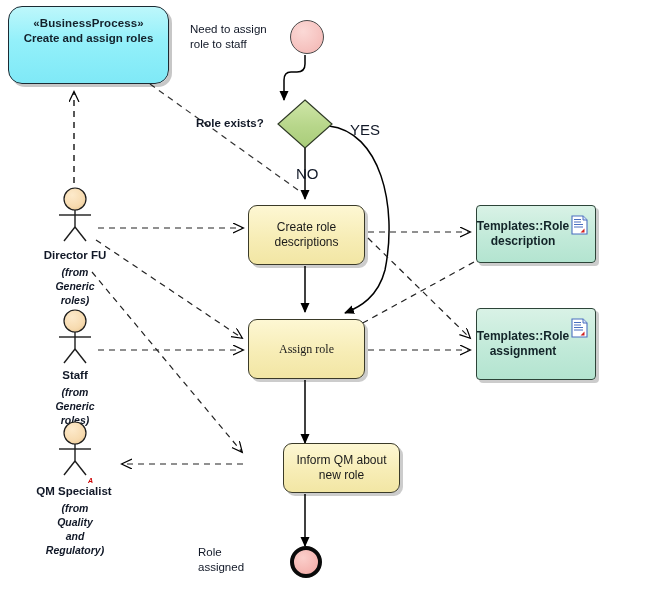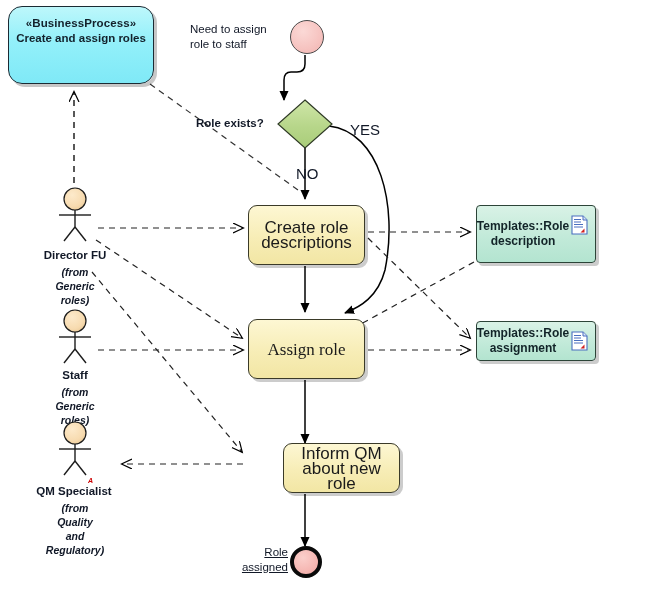--- a/index.html
+++ b/index.html
@@ -60,21 +60,21 @@
   
   .act-box {
     border: 1.2px solid #3a3a28;
     border-radius: 9px;
     background: linear-gradient(to bottom, #fdf7d3 0%, #f7edb6 55%, #f2e6a4 100%);
     box-shadow: 3px 3px 0 rgba(0,0,0,0.20);
     display: flex;
     align-items: center;
     justify-content: center;
     text-align: center;
-    font-size: 17px;
+    font-size: 12px;
     color: #1a1a1a;
     line-height: 15px;
     padding: 0 9px;
   }
 
   
   .tpl-box {
     border: 1.2px solid #2c4438;
     border-radius: 4px;
     background: linear-gradient(to bottom, #d9f2e6 0%, #c2ead9 55%, #b3e4d0 100%);
@@ -194,21 +194,21 @@
 
     <path d="M368,238 L470,338" stroke="#222" stroke-width="1.2" fill="none" stroke-dasharray="6,5" marker-end="url(#openArrow)"></path>
 
     <path d="M474,262 L350,330" stroke="#222" stroke-width="1.2" fill="none" stroke-dasharray="6,5" marker-end="url(#openArrow)"></path>
 
     <path d="M368,350 L470,350" stroke="#222" stroke-width="1.2" fill="none" stroke-dasharray="6,5" marker-end="url(#openArrow)"></path>
 
     <path d="M243,464 L122,464" stroke="#222" stroke-width="1.2" fill="none" stroke-dasharray="6,5" marker-end="url(#openArrow)"></path>
   </svg>
 
-  <div class="node bp-box" style="left:8px; top:6px; width:146px; height:78px;">
+  <div class="node bp-box" style="left:8px; top:6px; width:161px; height:78px;">
     <div class="bp-stereotype">«BusinessProcess»</div>
     <div class="bp-title">Create and assign roles</div>
   </div>
 
   <div class="node init-node" style="left:290px; top:20px; width:34px; height:34px;"></div>
   <div class="lbl" style="left:190px; top:22px; width:110px; text-align:left;">Need to assign
 role to staff</div>
 
   <svg class="node" style="left:276px; top:98px; width:58px; height:52px;" viewBox="0 0 58 52">
     <defs>
@@ -245,21 +245,21 @@
       <path d="M1,1 L12,1 L16,5 L16,19 L1,19 z" fill="#ffffff" stroke="#4a6fbf" stroke-width="1.1"></path>
       <path d="M12,1 L12,5 L16,5" fill="#dbe6f7" stroke="#4a6fbf" stroke-width="1"></path>
       <rect x="3" y="4" width="7" height="1" fill="#4a6fbf"></rect>
       <rect x="3" y="6.5" width="7" height="1" fill="#4a6fbf"></rect>
       <rect x="3" y="9" width="9" height="1" fill="#4a6fbf"></rect>
       <rect x="3" y="11.5" width="9" height="1" fill="#4a6fbf"></rect>
       <path d="M9.5,17.5 L13.5,13.5 L13.5,17.5 z" fill="#d02020"></path>
     </svg>
   </div>
 
-  <div class="node tpl-box" style="left:476px; top:321px; width:120px; height:40px;">
+  <div class="node tpl-box" style="left:476px; top:308px; width:120px; height:72px;">
     <span>Templates::Role
 assignment</span>
     <svg class="doc-icon" viewBox="0 0 17 20">
       <path d="M1,1 L12,1 L16,5 L16,19 L1,19 z" fill="#ffffff" stroke="#4a6fbf" stroke-width="1.1"></path>
       <path d="M12,1 L12,5 L16,5" fill="#dbe6f7" stroke="#4a6fbf" stroke-width="1"></path>
       <rect x="3" y="4" width="7" height="1" fill="#4a6fbf"></rect>
       <rect x="3" y="6.5" width="7" height="1" fill="#4a6fbf"></rect>
       <rect x="3" y="9" width="9" height="1" fill="#4a6fbf"></rect>
       <rect x="3" y="11.5" width="9" height="1" fill="#4a6fbf"></rect>
       <path d="M9.5,17.5 L13.5,13.5 L13.5,17.5 z" fill="#d02020"></path>
@@ -305,16 +305,16 @@
     <line x1="23" y1="41" x2="34" y2="55" stroke="#1c1c1c" stroke-width="1.4"></line>
   </svg>
   <div class="lbl lbl-bold" style="left:18px; top:484px; width:112px;">QM Specialist</div>
   <div class="red-mark" style="left:88px; top:477px;">A</div>
   <div class="lbl lbl-italic" style="left:36px; top:501px; width:78px;">(from
 Quality
 and
 Regulatory)</div>
 
   <div class="node final-ring" style="left:290px; top:546px; width:32px; height:32px;"></div>
-  <div class="lbl" style="left:198px; top:545px; width:90px; text-align:right;text-decoration:underline;">Role
+  <div class="lbl" style="left:198px; top:545px; width:90px; text-align:left;">Role
 assigned</div>
 
 </div>
 
 </body></html>

